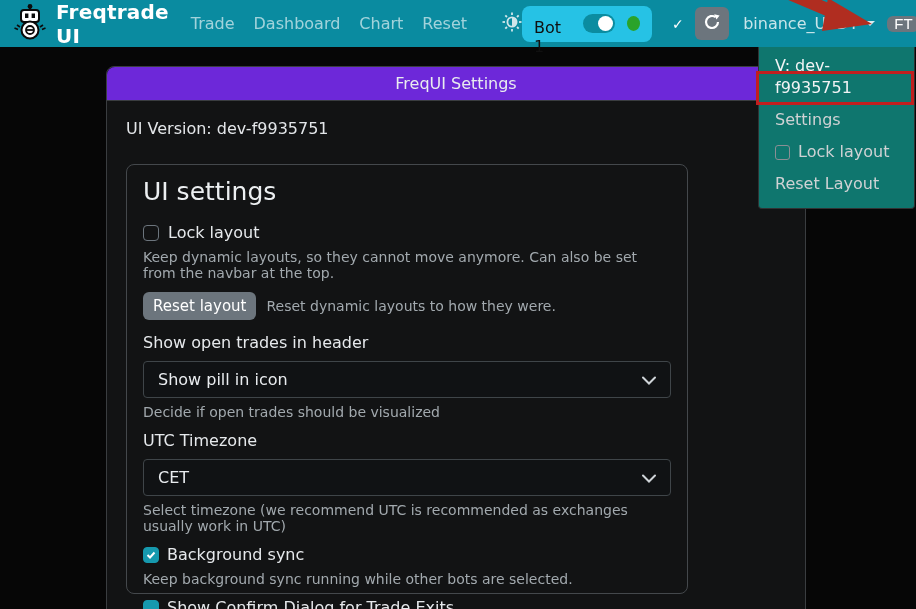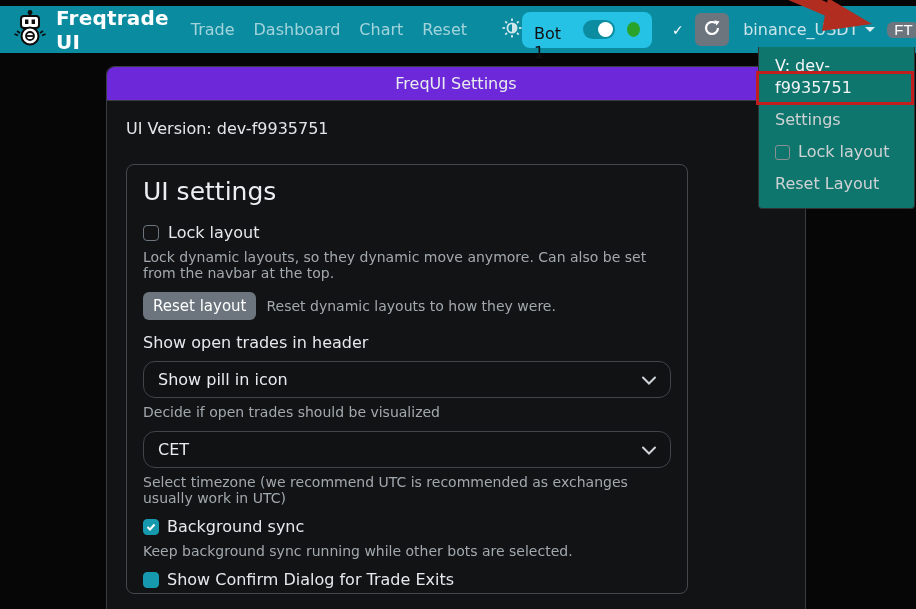--- a/index.html
+++ b/index.html
@@ -6,21 +6,21 @@
   html,body { width:916px; height:609px; overflow:hidden; }
   body {
     background:#060606;
     font-family:"DejaVu Sans","Liberation Sans",sans-serif;
     color:#dee2e6; font-size:16px;
     position:relative;
   }
 
   
   .navbar {
-    position:absolute; top:6px; left:0; width:916px; height:47px;
+    position:absolute; top:0; left:0; width:916px; height:47px;
     background:#0a8ba0; display:flex; align-items:center;
     padding:0 12px; z-index:20;
   }
   .brand { display:flex; align-items:center; gap:8px; }
   .brand-title { color:#fff; font-size:20px; font-weight:600; letter-spacing:.2px; }
   .nav-links { display:flex; align-items:center; gap:19px; margin-left:22px; }
   .nav-link { color:rgba(255,255,255,.62); font-size:16px; cursor:pointer; }
   .theme-btn { margin-left:16px; display:flex; align-items:center; cursor:pointer; }
 
   .nav-right { margin-left:auto; display:flex; align-items:center; }
@@ -93,21 +93,21 @@
   .check-label { color:#e6e9ec; font-size:16px; cursor:pointer; }
 
   .help { color:#a2a9ae; font-size:14px; margin:0 0 11px; }
   .btn-row { display:flex; align-items:center; gap:10px; margin:2px 0 13px; }
   .btn-secondary {
     background:#6c757d; color:#fff; border:none; border-radius:6px;
     font-size:15px; padding:5px 10px; font-family:inherit; cursor:pointer;
   }
   .field-label { color:#e6e9ec; font-size:16px; margin:10px 0 9px; }
   .select {
-    height:37px; border:1px solid #3f4549; border-radius:12px; background:#101214;
+    height:37px; border:1px solid #3f4549; border-radius:4px; background:#101214;
     display:flex; align-items:center; padding:0 14px; color:#e9ecef; font-size:16px;
     margin-bottom:6px; cursor:pointer; justify-content:space-between;
   }
   .mt { margin-top:0;gap:8px; }
 </style>
 </head>
 <body>
 
 <div class="navbar">
   <div class="brand">
@@ -206,38 +206,39 @@
 
     <div class="card">
       <div class="card-heading">UI settings</div>
 
       <div class="check-row">
         <span class="checkbox">
           
         </span>
         <span class="check-label">Lock layout</span>
       </div>
-      <div class="help">Lock dynamic layouts, so they dynamic move anymore. Can also be set from the navbar at the top.</div>
+      <div class="help">Keep dynamic layouts, so they cannot move anymore. Can also be set from the navbar at the top.</div>
 
       <div class="btn-row">
         <button class="btn-secondary">Reset layout</button>
         <span class="help" style="margin:0">Reset dynamic layouts to how they were.</span>
       </div>
 
       <div class="field-label">Show open trades in header</div>
       <div class="select">
         <span>Show pill in icon</span>
         <span>
           <svg width="14" height="9" viewBox="0 0 14 9">
               <polyline points="1,1.5 7,7.5 13,1.5" fill="none" stroke="#cfd4d8" stroke-width="2" stroke-linecap="round"></polyline>
             </svg>
         </span>
       </div>
       <div class="help">Decide if open trades should be visualized</div>
 
+      <div class="field-label">UTC Timezone</div>
       <div class="select">
         <span>CET</span>
         <span>
           <svg width="14" height="9" viewBox="0 0 14 9">
               <polyline points="1,1.5 7,7.5 13,1.5" fill="none" stroke="#cfd4d8" stroke-width="2" stroke-linecap="round"></polyline>
             </svg>
         </span>
       </div>
       <div class="help">Select timezone (we recommend UTC is recommended as exchanges usually work in UTC)</div>
 

